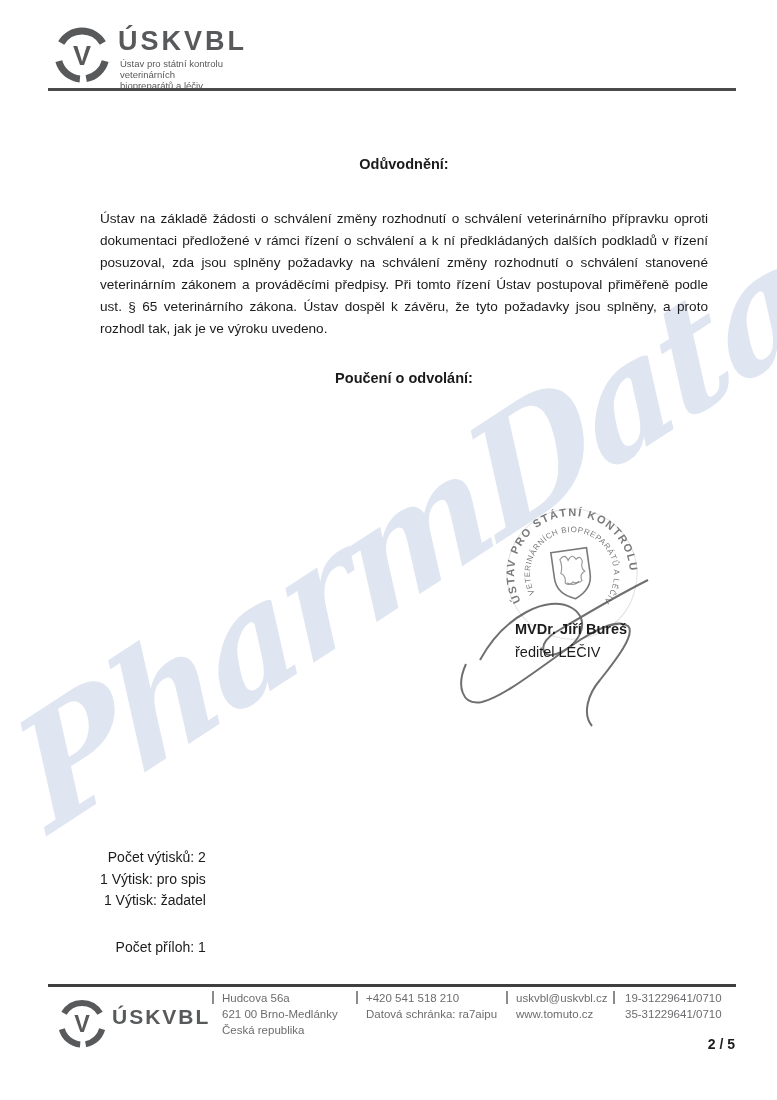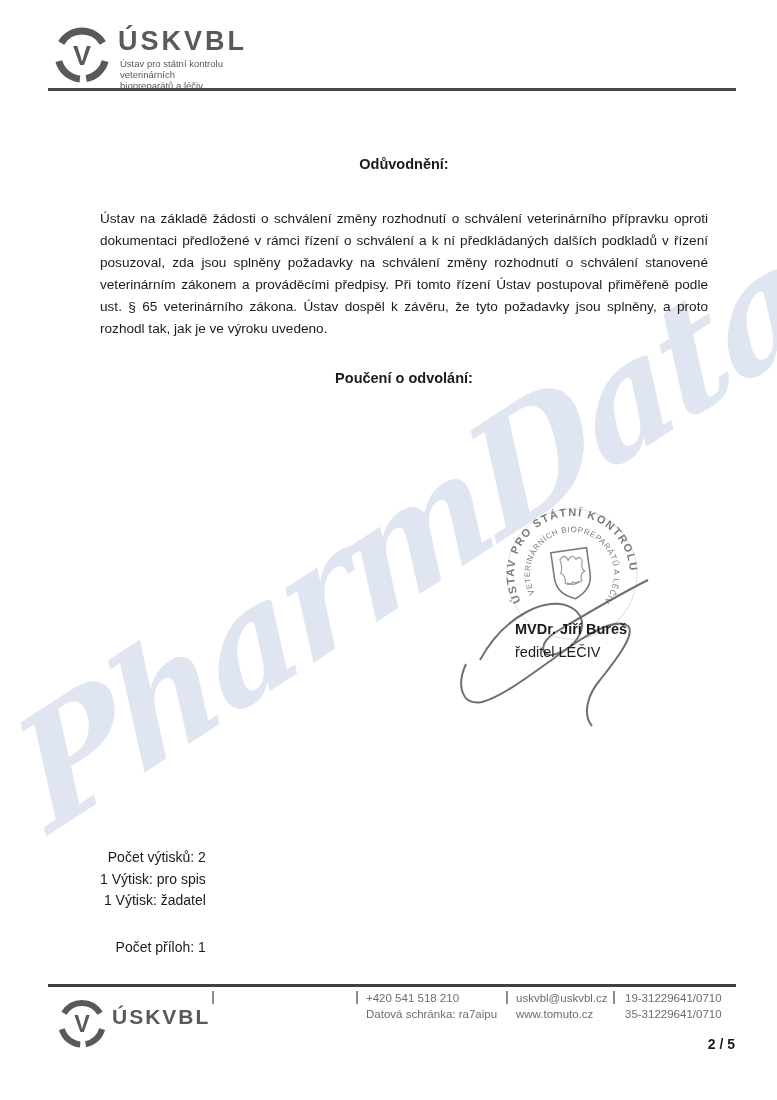--- a/index.html
+++ b/index.html
@@ -165,20 +165,25 @@
     <g stroke="#58595b" stroke-width="7" fill="none">
       <path d="M9.2,22 A24,24 0 0 1 50.8,22"></path>
       <path d="M6.8,40.2 A24,24 0 0 0 27.9,57.9"></path>
       <path d="M53.2,40.2 A24,24 0 0 1 34.2,57.6"></path>
     </g>
     <text x="30" y="44" text-anchor="middle" fill="#58595b" font-family="Liberation Sans, sans-serif" font-size="27" font-weight="700">V</text>
   </svg>
   <div class="ftr-title">ÚSKVBL</div>
 
   <div class="ftr-tick k1"></div>
+  <div class="ftr-col c1">
+    <div>Hudcova 56a</div>
+    <div>621 00 Brno-Medlánky</div>
+    <div>Česká republika</div>
+  </div>
 
   <div class="ftr-tick k2"></div>
   <div class="ftr-col c2">
     <div>+420 541 518 210</div>
     <div>Datová schránka: ra7aipu</div>
   </div>
 
   <div class="ftr-tick k3"></div>
   <div class="ftr-col c3">
     <div>uskvbl@uskvbl.cz</div>

